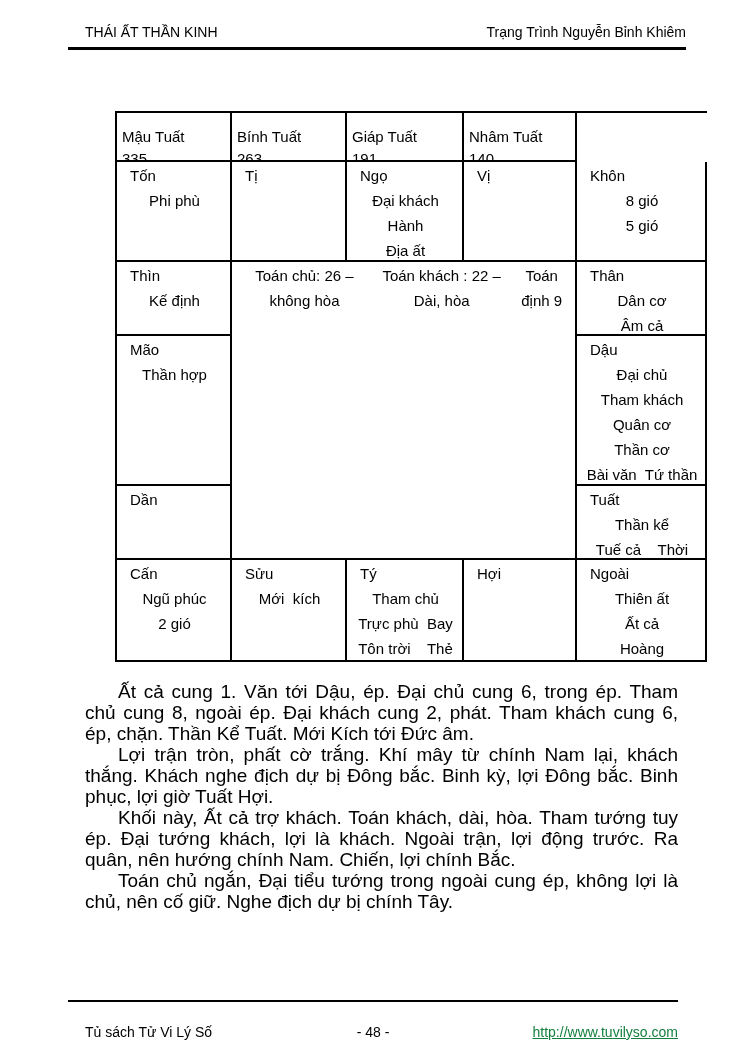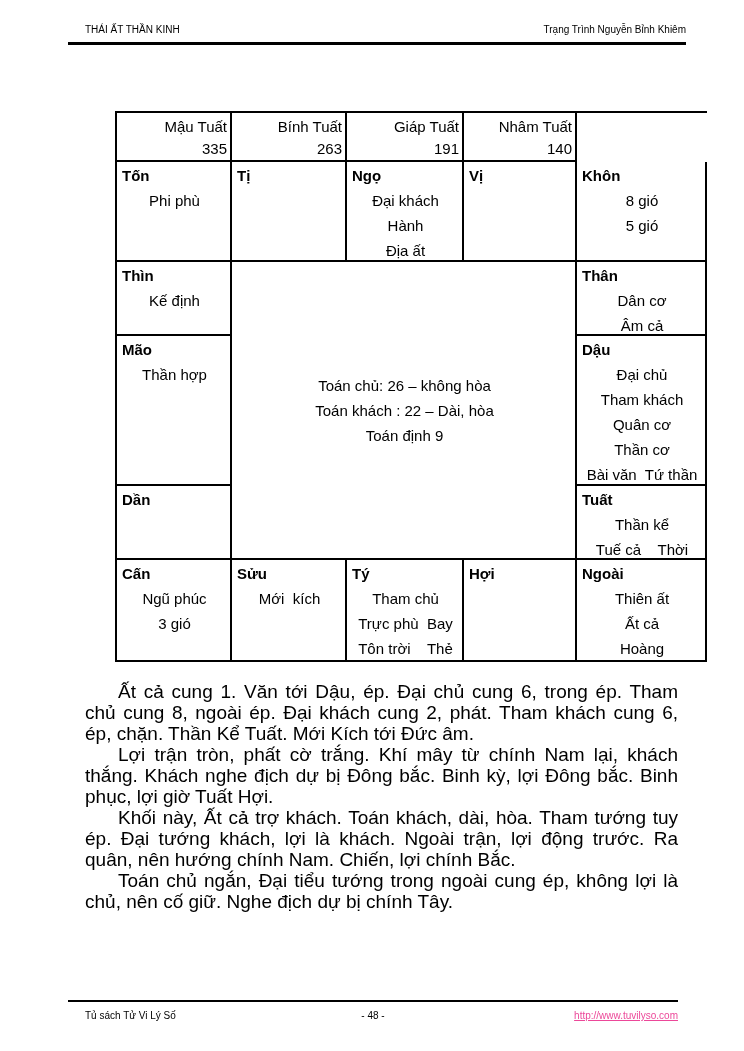--- a/index.html
+++ b/index.html
@@ -6,68 +6,68 @@
   .page {
     position:relative; width:744px; height:1051px; margin:0 auto;
     background:#ffffff; color:#000;
     font-family:"Liberation Sans", sans-serif;
   }
   
   .page-header {
     position:absolute; left:68px; top:24px; width:618px;
     display:flex; justify-content:space-between; align-items:flex-end;
     border-bottom:3px solid #000; padding:0 0 7px 0;
-    font-size:10px;
+    font-size:14px;
   }
   .page-header .hl { padding-left:17px; }
   
   .chart {
     position:absolute; left:115px; top:111px;
     display:grid;
     grid-template-columns:115px 115px 117px 113px 130px;
     grid-template-rows:49px 100px 74px 150px 74px 102px;
     border-top:2px solid #000; border-left:2px solid #000;
   }
   .cell {
     box-sizing:border-box;
     border-right:2px solid #000; border-bottom:2px solid #000;
     padding:1px 3px 0 5px;
     font-size:15px; line-height:25px; overflow:hidden;
   }
-  .head { text-align:right; line-height:22px; padding-top:3px; }
-  .cell-title { font-weight:bold; }
+  .head { text-align:left; line-height:22px; padding-top:13px; }
+  .cell-title { font-weight:normal;margin-left:8px; }
   .cell-line { white-space:pre-wrap;text-align:center; }
   .center-cell {
-    display:flex; flex-direction:column; justify-content:center;
+    display:flex; flex-direction:row; justify-content:center;
     text-align:center;
   }
   
   .c-r1c1{grid-column:1;grid-row:1}.c-r1c2{grid-column:2;grid-row:1}.c-r1c3{grid-column:3;grid-row:1}.c-r1c4{grid-column:4;grid-row:1}.c-r1c5{grid-column:5;grid-row:1}
   .c-r2c1{grid-column:1;grid-row:2}.c-r2c2{grid-column:2;grid-row:2}.c-r2c3{grid-column:3;grid-row:2}.c-r2c4{grid-column:4;grid-row:2}.c-r2c5{grid-column:5;grid-row:2}
   .c-r3c1{grid-column:1;grid-row:3}.c-center{grid-column:2/5;grid-row:3/6}.c-r3c5{grid-column:5;grid-row:3}
   .c-r4c1{grid-column:1;grid-row:4}.c-r4c5{grid-column:5;grid-row:4}
   .c-r5c1{grid-column:1;grid-row:5}.c-r5c5{grid-column:5;grid-row:5}
   .c-r6c1{grid-column:1;grid-row:6}.c-r6c2{grid-column:2;grid-row:6}.c-r6c3{grid-column:3;grid-row:6}.c-r6c4{grid-column:4;grid-row:6}.c-r6c5{grid-column:5;grid-row:6}
   
   .body-text {
     position:absolute; left:85px; top:681px; width:593px;
     font-size:19px; line-height:21px; text-align:justify;
   }
   .body-text p { margin:0; text-indent:33px; }
   
   .page-footer {
     position:absolute; left:68px; top:1000px; width:610px;
     border-top:2px solid #000;
     display:grid; grid-template-columns:1fr auto 1fr;
-    padding-top:8px; font-size:10px; align-items:baseline;
+    padding-top:22px; font-size:14px; align-items:baseline;
   }
   .page-footer .fl { padding-left:17px; }
   .page-footer .fc { text-align:center; }
   .page-footer .fr { text-align:right; }
-  .page-footer a { color:#ec4899; text-decoration:underline; }
+  .page-footer a { color:#15803d; text-decoration:underline; }
 </style>
 </head>
 <body>
 
 <div class="page">
 
   <div class="page-header">
     <span class="hl">THÁI ẤT THẦN KINH</span>
     <span>Trạng Trình Nguyễn Bỉnh Khiêm</span>
   </div>
@@ -148,21 +148,21 @@
     </div>
     <div class="cell c-r5c5">
       <div class="cell-title">Tuất</div>
       <div class="cell-line">Thần kể</div>
       <div class="cell-line">Tuế cả    Thời</div>
     </div>
 
     <div class="cell c-r6c1">
       <div class="cell-title">Cấn</div>
       <div class="cell-line">Ngũ phúc</div>
-      <div class="cell-line">3 gió</div>
+      <div class="cell-line">2 gió</div>
     </div>
     <div class="cell c-r6c2">
       <div class="cell-title">Sửu</div>
       <div class="cell-line">Mới  kích</div>
     </div>
     <div class="cell c-r6c4">
       <div class="cell-title">Hợi</div>
     </div>
     <div class="cell c-r6c3">
       <div class="cell-title">Tý</div>

